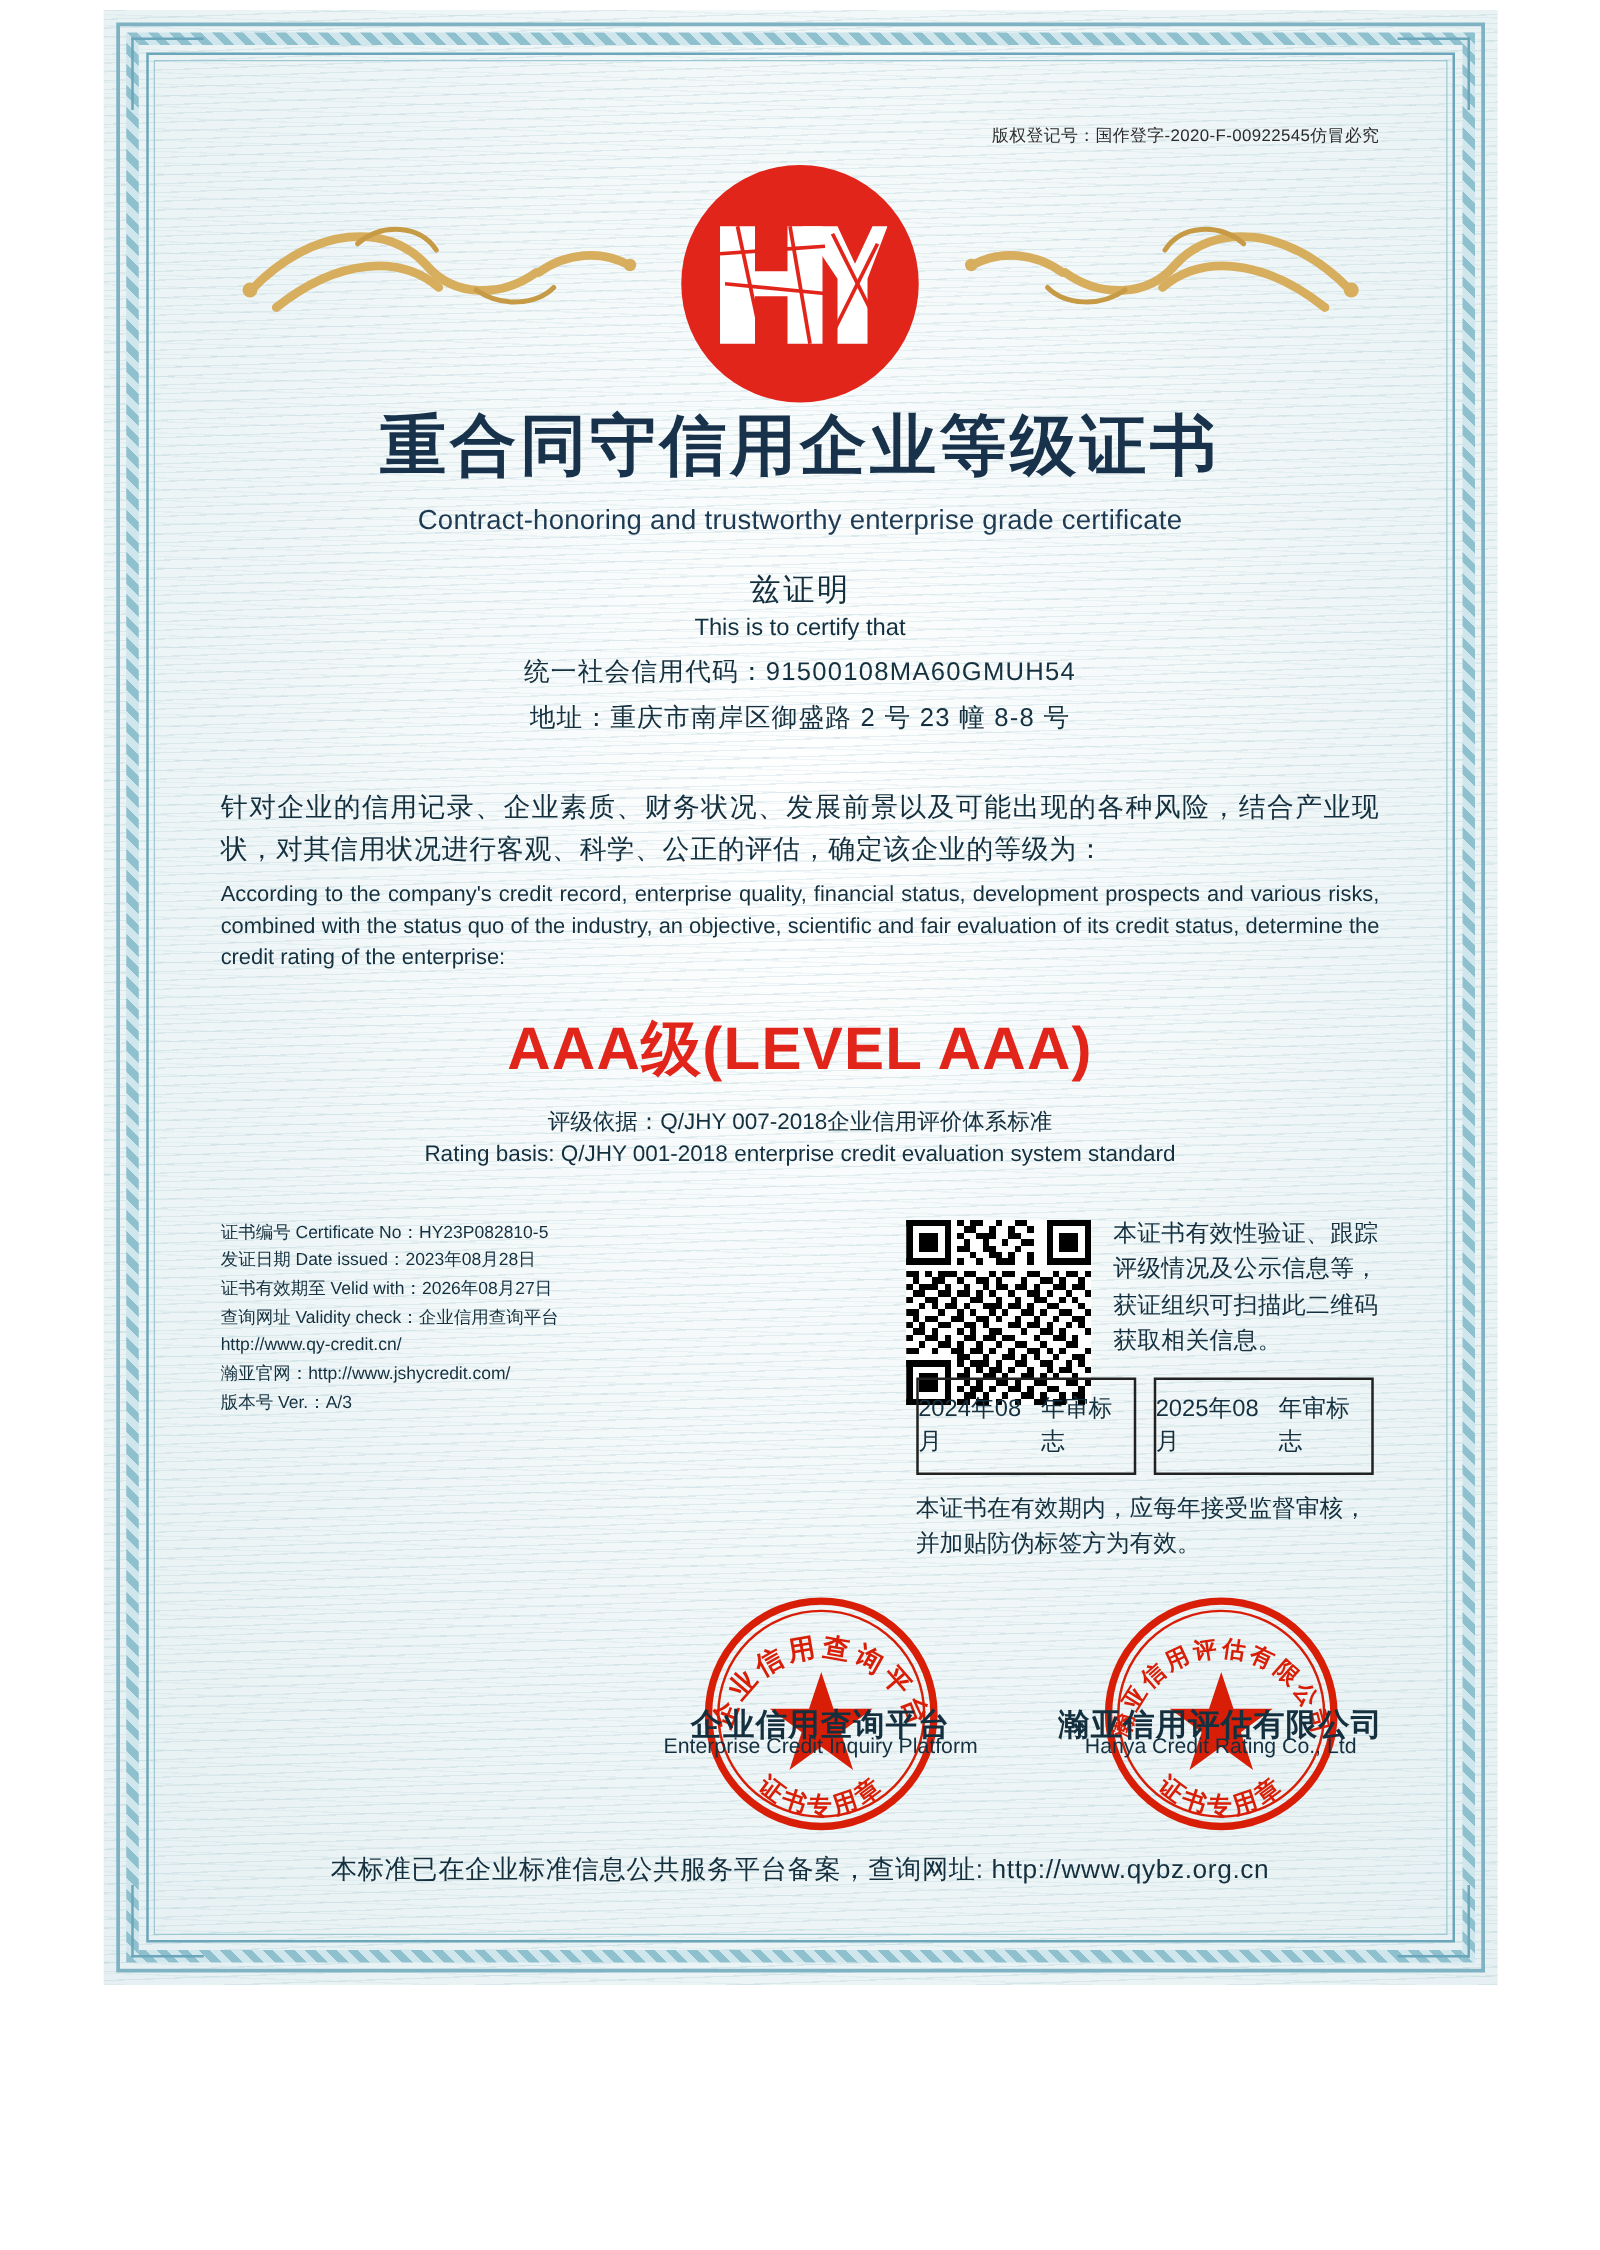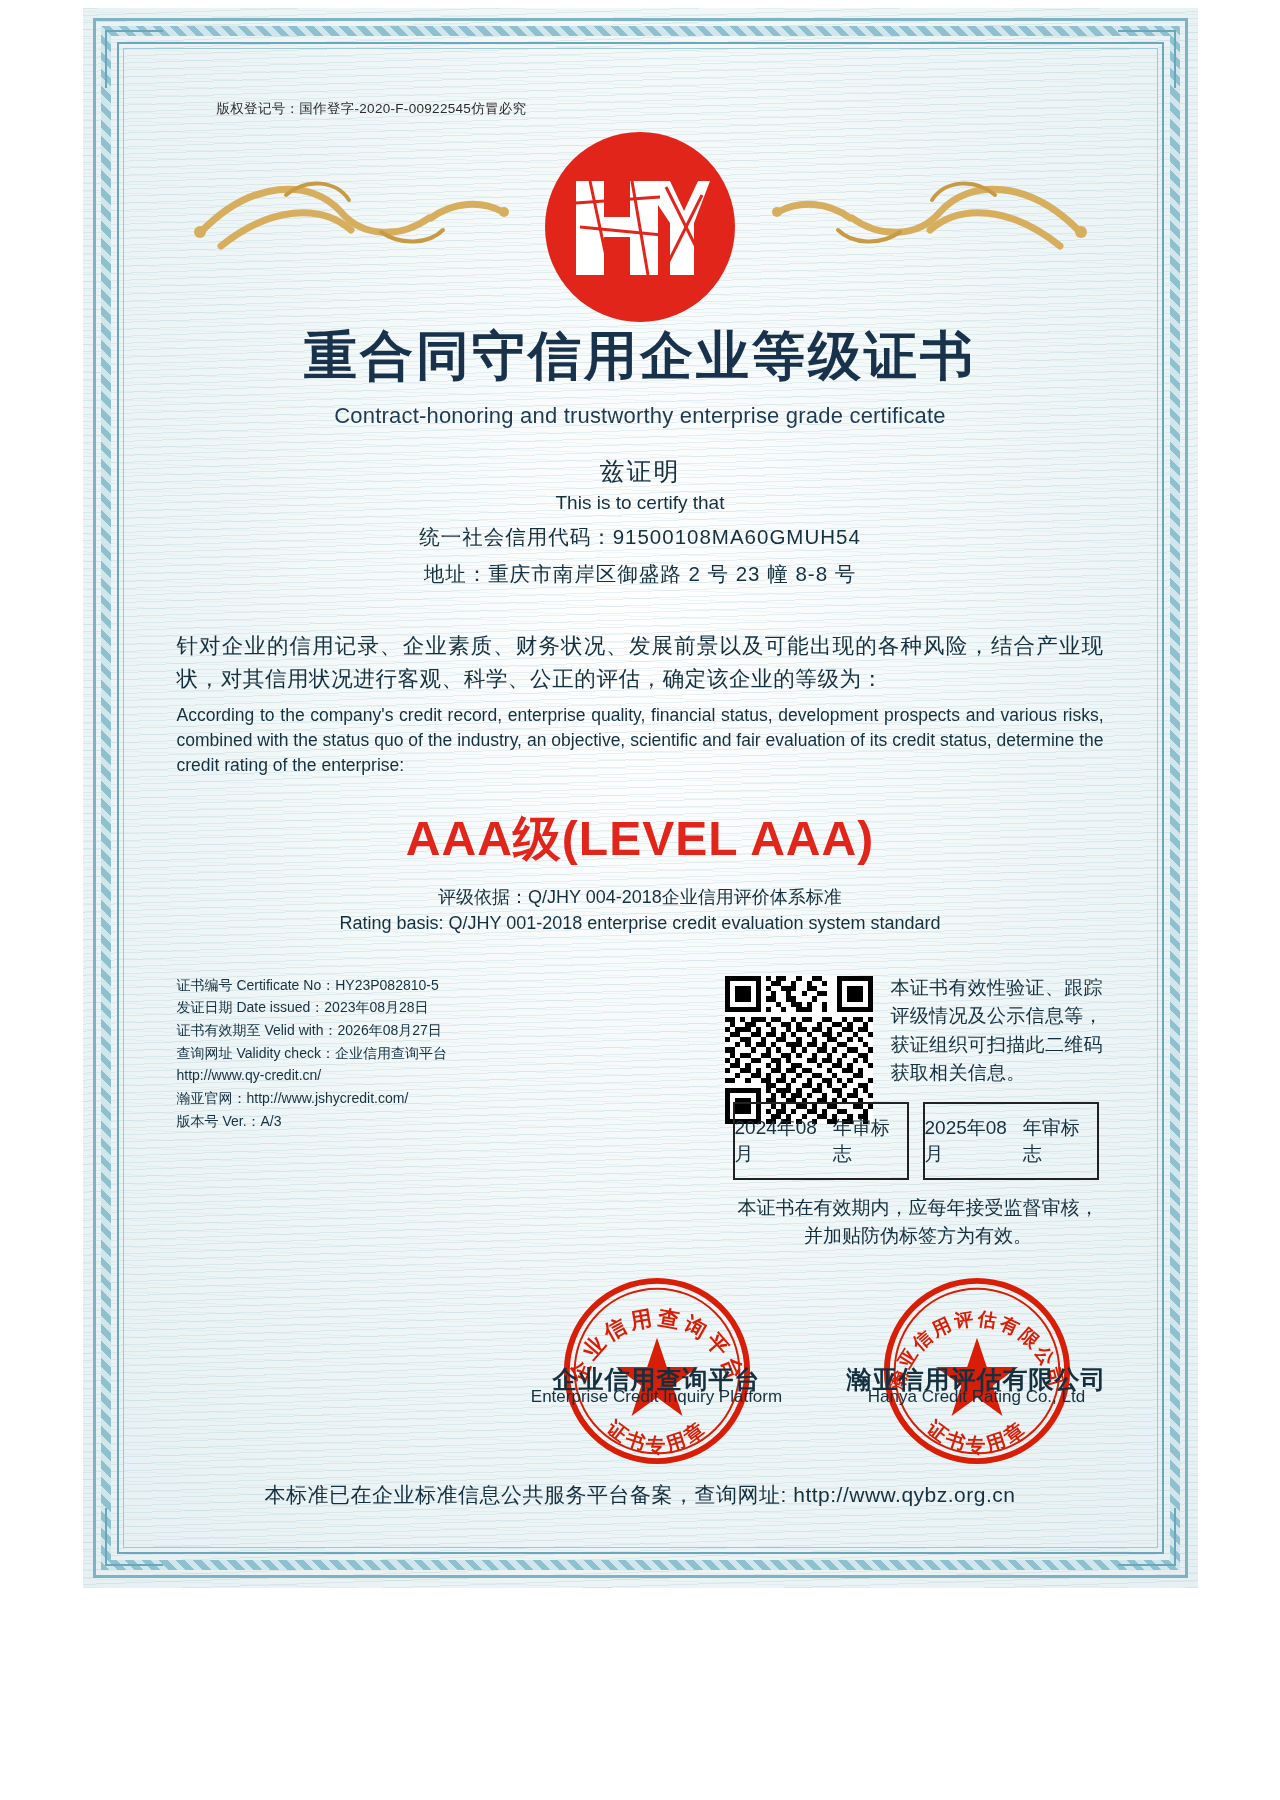--- a/index.html
+++ b/index.html
@@ -69,21 +69,21 @@
 
   .content {
     position: absolute;
     inset: 48px;
     padding: 6px 46px;
     box-sizing: border-box;
   }
 
   
   .copyright {
-    text-align: left;
+    text-align: right;
     font-size: 13.5px;
     color: #2b2b2b;
     letter-spacing: 0.3px;
     margin-top: 38px;
     margin-left: 40px;
   }
 
   
   .logo-band {
     position: relative;
@@ -246,21 +246,21 @@
     justify-content: center;
     font-size: 19px;
     color: #14303f;
     line-height: 1.35;
   }
   .stamp-box + .stamp-box { margin-left: 14px; }
   .audit-note {
     margin-top: 14px;
     font-size: 19px;
     color: #14303f;
-    text-align: center;
+    text-align: left;
     line-height: 1.5;
     margin-left: -158px;
   }
 
   
   .seal-row {
     position: relative;
     height: 210px;
     margin-top: 16px;
   }
@@ -380,21 +380,21 @@
 
     <div class="meta-line">统一社会信用代码：91500108MA60GMUH54</div>
     <div class="meta-line">地址：重庆市南岸区御盛路 2 号 23 幢 8-8 号</div>
 
     <div class="para">
       <div class="cn">针对企业的信用记录、企业素质、财务状况、发展前景以及可能出现的各种风险，结合产业现状，对其信用状况进行客观、科学、公正的评估，确定该企业的等级为：</div>
       <div class="en">According to the company's credit record, enterprise quality, financial status, development prospects and various risks, combined with the status quo of the industry, an objective, scientific and fair evaluation of its credit status, determine the credit rating of the enterprise:</div>
     </div>
 
     <div class="level">AAA级(LEVEL AAA)</div>
-    <div class="basis-cn">评级依据：Q/JHY 004-2018企业信用评价体系标准</div>
+    <div class="basis-cn">评级依据：Q/JHY 007-2018企业信用评价体系标准</div>
     <div class="basis-en">Rating basis: Q/JHY 001-2018 enterprise credit evaluation system standard</div>
 
     <div class="info-row">
       <div class="info-left">
         <div>证书编号 Certificate No：HY23P082810-5</div>
         <div>发证日期 Date issued：2023年08月28日</div>
         <div>证书有效期至 Velid with：2026年08月27日</div>
         <div>查询网址 Validity check：企业信用查询平台</div>
         <div>http://www.qy-credit.cn/</div>
         <div>瀚亚官网：http://www.jshycredit.com/</div>

